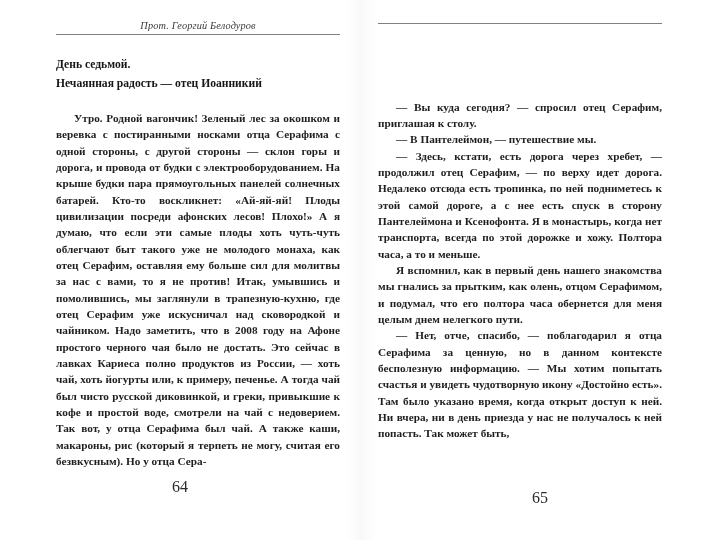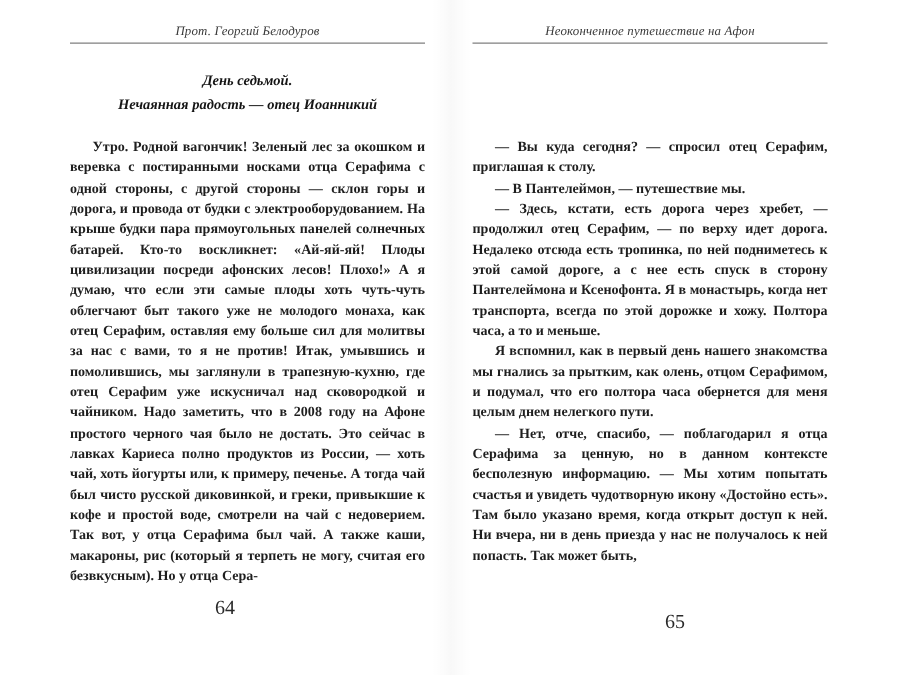--- a/index.html
+++ b/index.html
@@ -67,27 +67,26 @@
   }
   .runhead-rule {
     margin-top: 3px;
     height: 1px;
     background: #6a6a6a;
     opacity: 0.85;
   }
 
   
   .chapter-title {
-    text-align: center;
+    text-align: left;
     font-weight: bold;
     font-size: 11.6px;
     line-height: 1.62;
     margin-top: 21px;
     color: #151515;
-    font-style: italic;
   }
   .chapter-title .line { white-space: nowrap; }
 
   
   .body-col {
     font-size: 11.25px;
     line-height: 16.35px;
     text-align: justify;
     text-justify: inter-word;
     color: #1e1e1e;
@@ -140,21 +139,20 @@
       </div>
 
     </div>
 
     <div class="folio">64</div>
   </div>
 
   <div class="page page-right">
     <div class="page-inner">
 
-      <div class="runhead">Неоконченное путешествие на Афон</div>
       <div class="runhead-rule"></div>
 
       <div class="body-col" style="margin-top: 74.5625px;">
         <p>— Вы куда сегодня? — спросил отец Серафим, приглашая к столу.</p>
         <p>— В Пантелеймон, — путешествие мы.</p>
         <p>— Здесь, кстати, есть дорога через хребет, — продолжил отец Серафим, — по верху идет дорога. Недалеко отсюда есть тропинка, по ней подниметесь к этой самой дороге, а с нее есть спуск в сторону Пантелеймона и Ксенофонта. Я в монастырь, когда нет транспорта, всегда по этой дорожке и хожу. Полтора часа, а то и меньше.</p>
         <p>Я вспомнил, как в первый день нашего знакомства мы гнались за прытким, как олень, отцом Серафимом, и подумал, что его полтора часа обернется для меня целым днем нелегкого пути.</p>
         <p>— Нет, отче, спасибо, — поблагодарил я отца Серафима за ценную, но в данном контексте бесполезную информацию. — Мы хотим попытать счастья и увидеть чудотворную икону «Достойно есть». Там было указано время, когда открыт доступ к ней. Ни вчера, ни в день приезда у нас не получалось к ней попасть. Так может быть,</p>
       </div>
 

